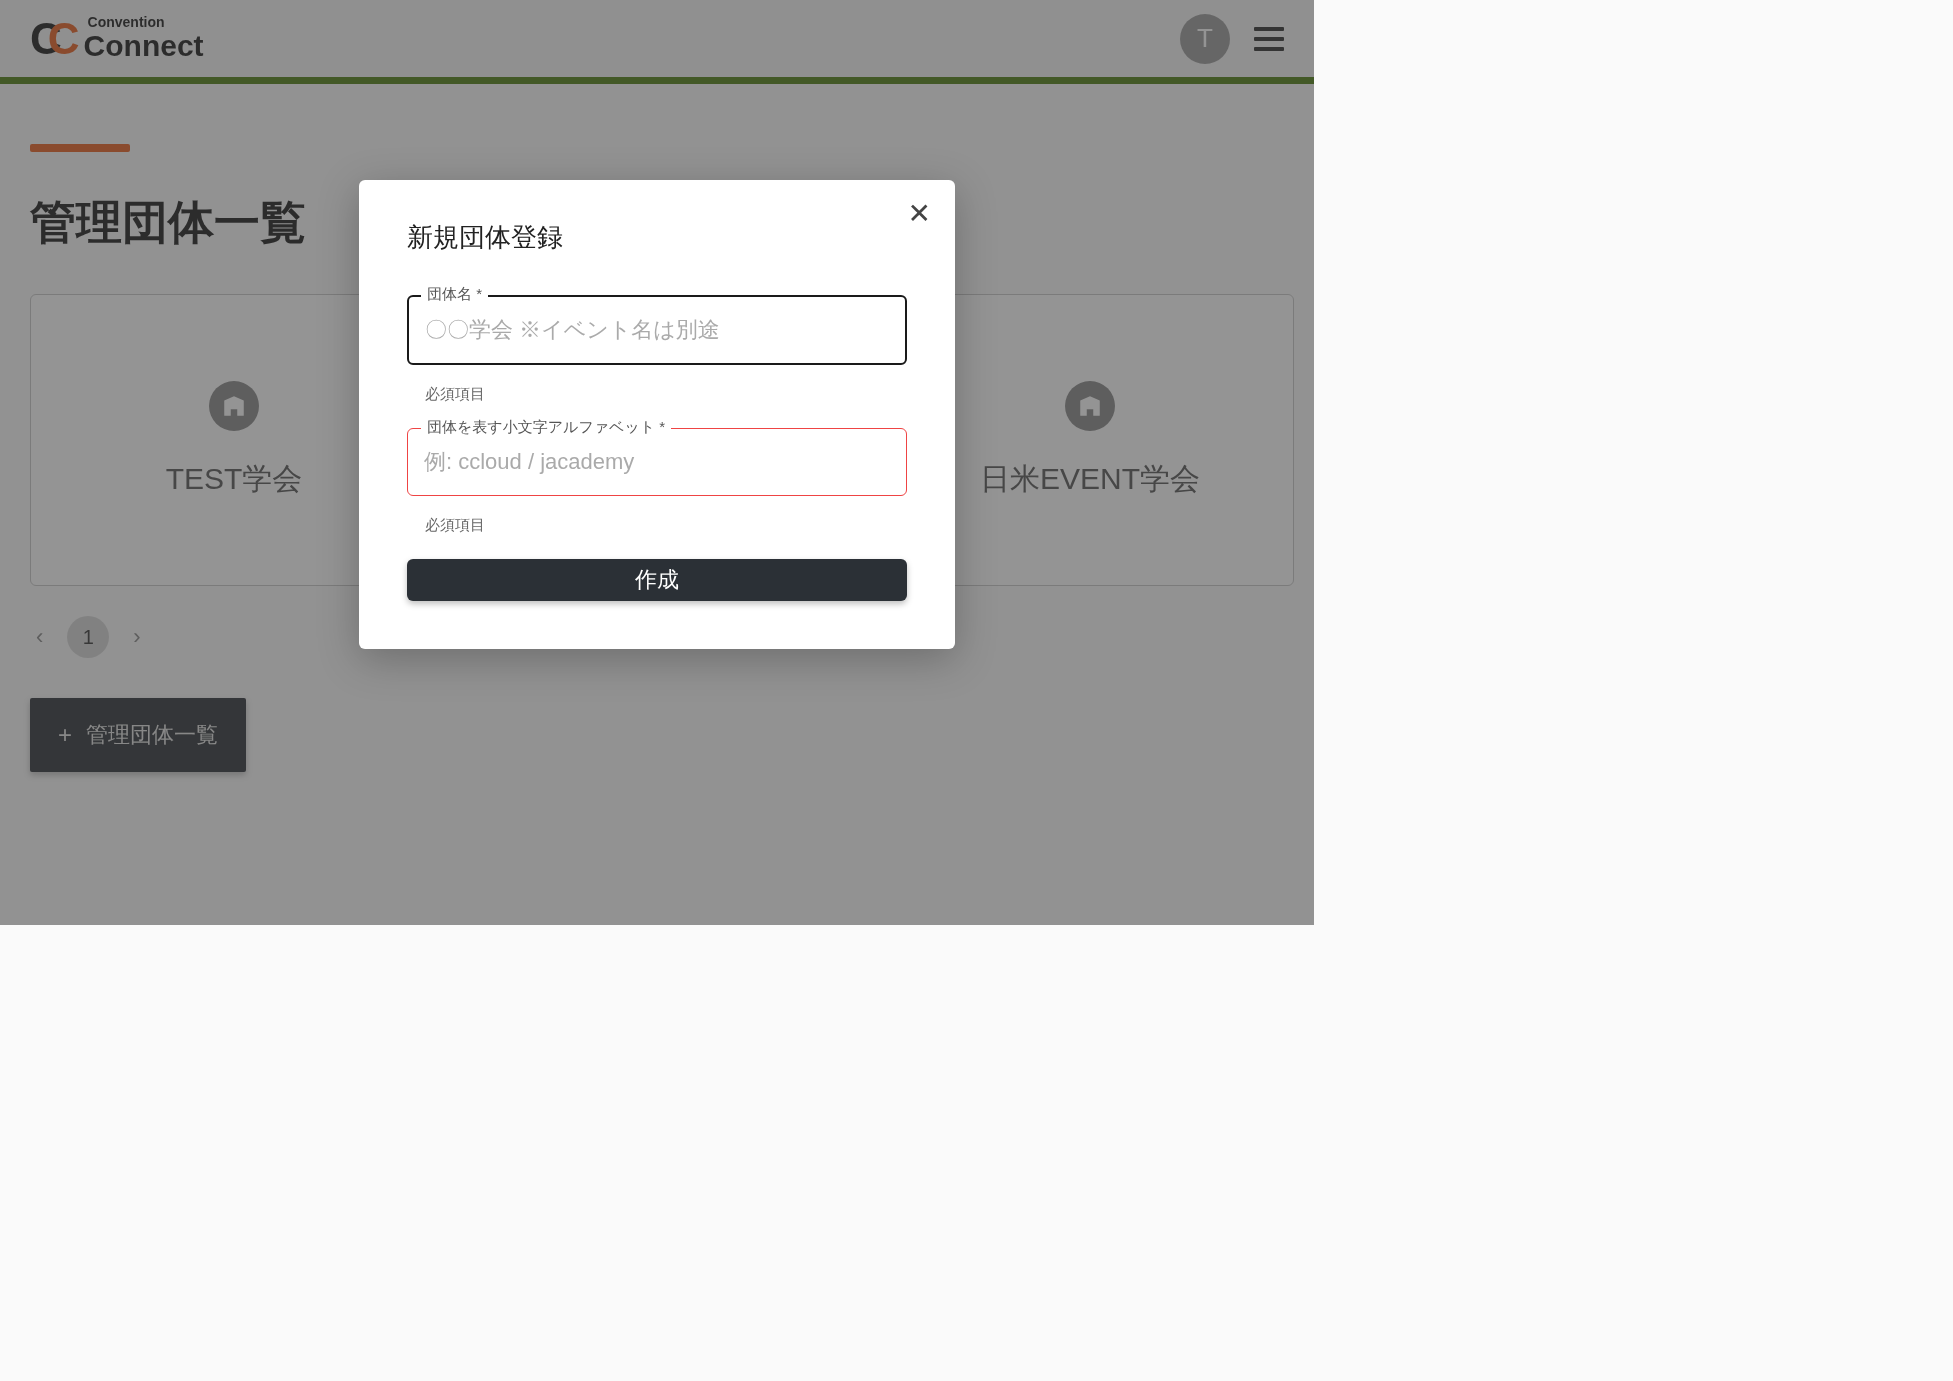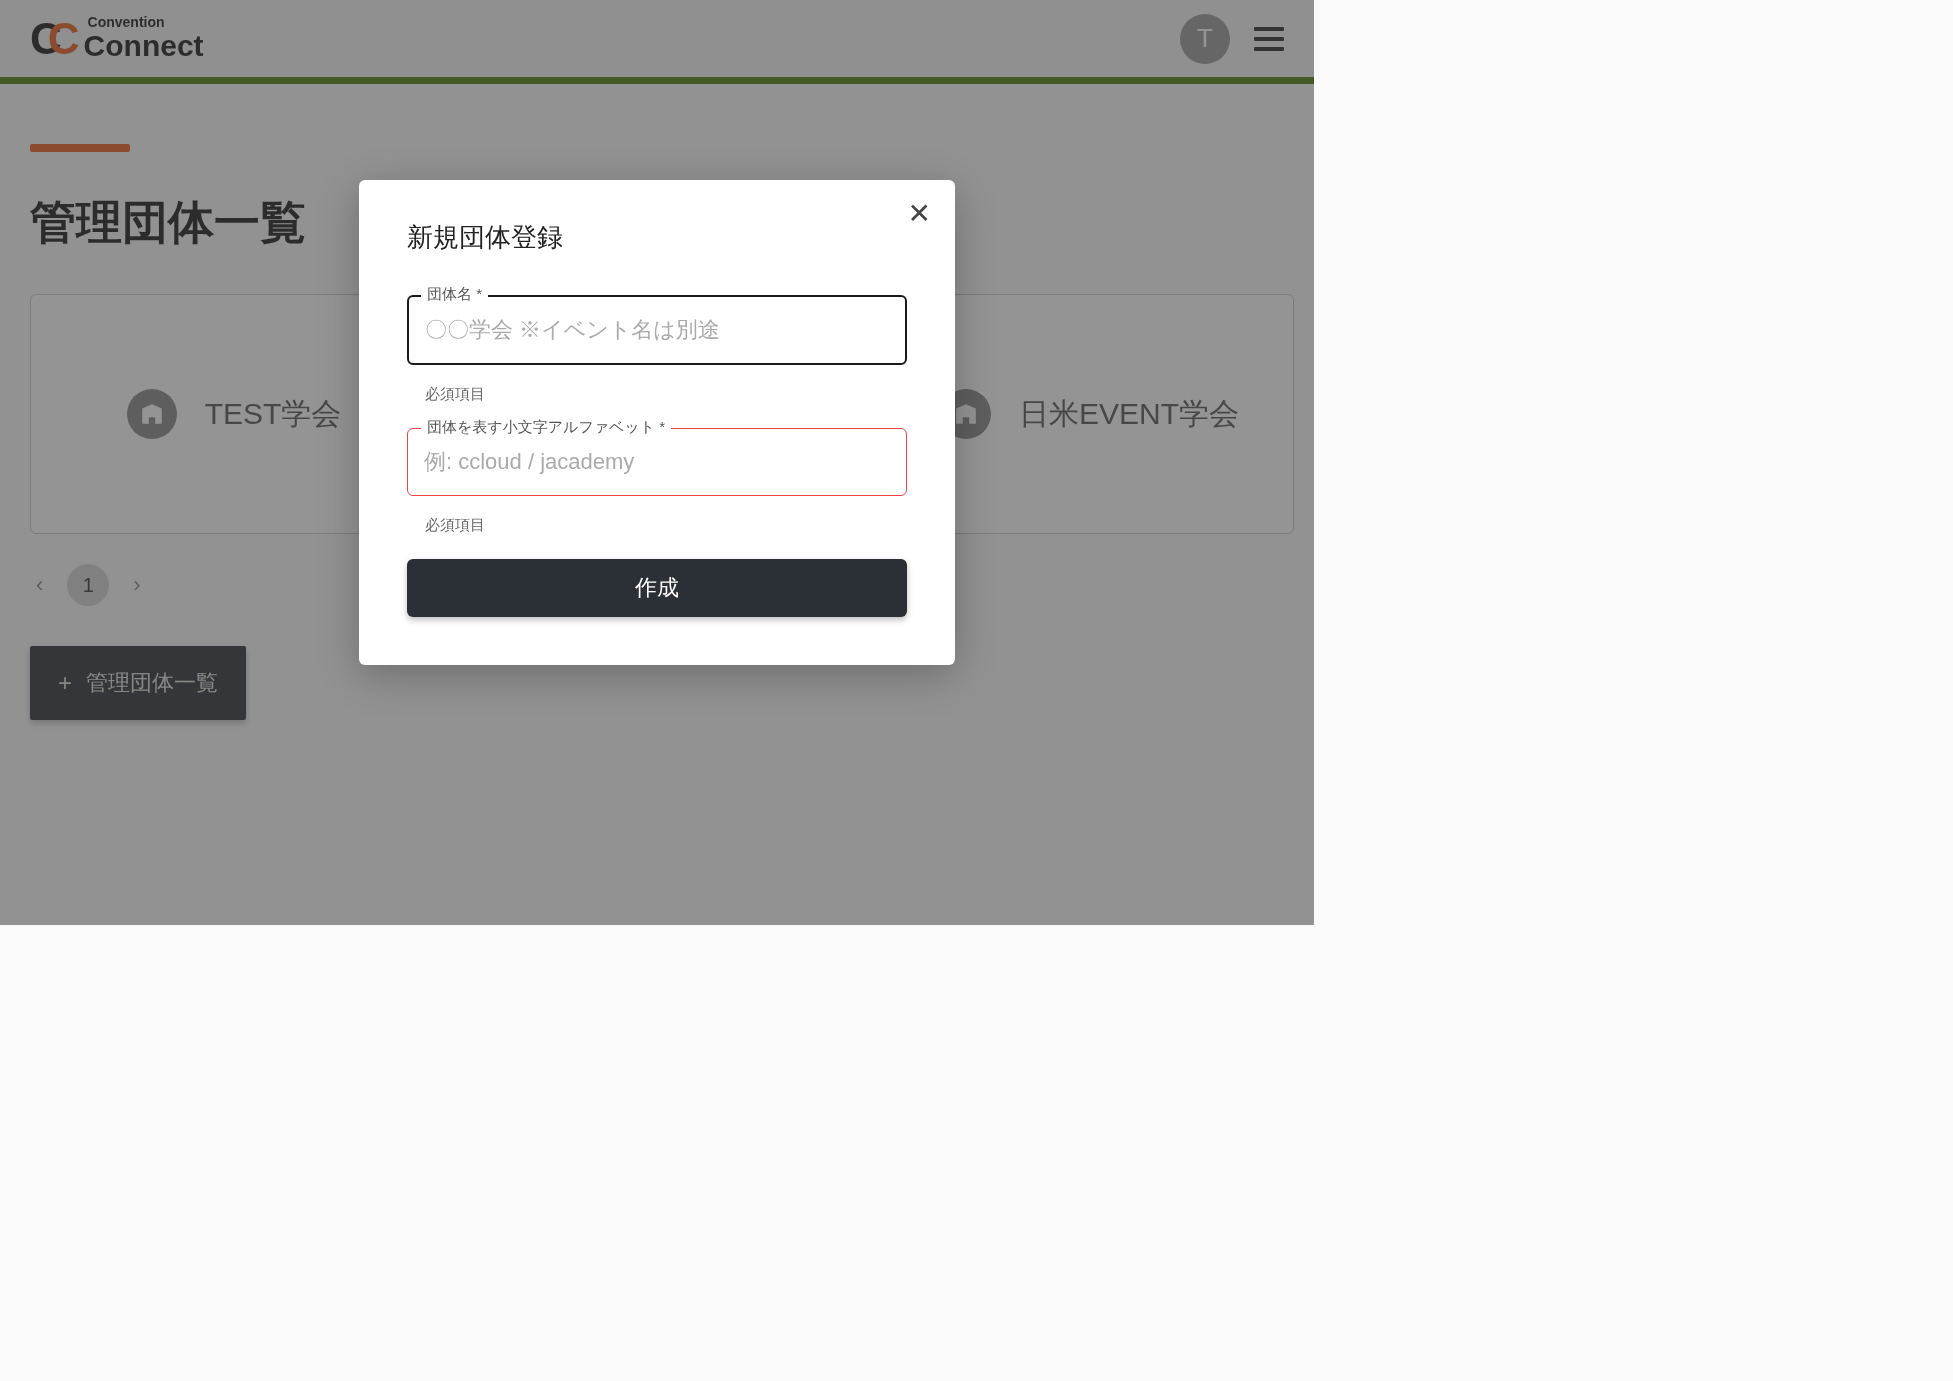--- a/index.html
+++ b/index.html
@@ -107,27 +107,28 @@
     
     .cards {
       display: grid;
       grid-template-columns: 1fr 1fr 1fr;
       gap: 20px;
       margin-bottom: 30px;
     }
     .card {
       border: 1px solid #c8c8c8;
       border-radius: 6px;
-      height: 240px;
+      height: 292px;
       display: flex;
       align-items: center;
       justify-content: center;
       gap: 28px;
       background: #fff;
       cursor: pointer;
+      flex-direction: column;
     }
     .card-icon {
       width: 50px;
       height: 50px;
       border-radius: 50%;
       background: #888;
       display: flex;
       align-items: center;
       justify-content: center;
     }
@@ -250,21 +251,21 @@
     .field-helper {
       font-size: 15px;
       color: #666;
       margin: 10px 0 24px 18px;
     }
     .modal-submit {
       width: 100%;
       background: #2b3036;
       color: #fff;
       border: none;
-      padding: 14px;
+      padding: 6px;
       font-size: 22px;
       border-radius: 6px;
       cursor: pointer;
       box-shadow: 0 3px 6px rgba(0,0,0,0.25);
     }
   </style>
 </head>
 <body>
 
 <div class="header">

